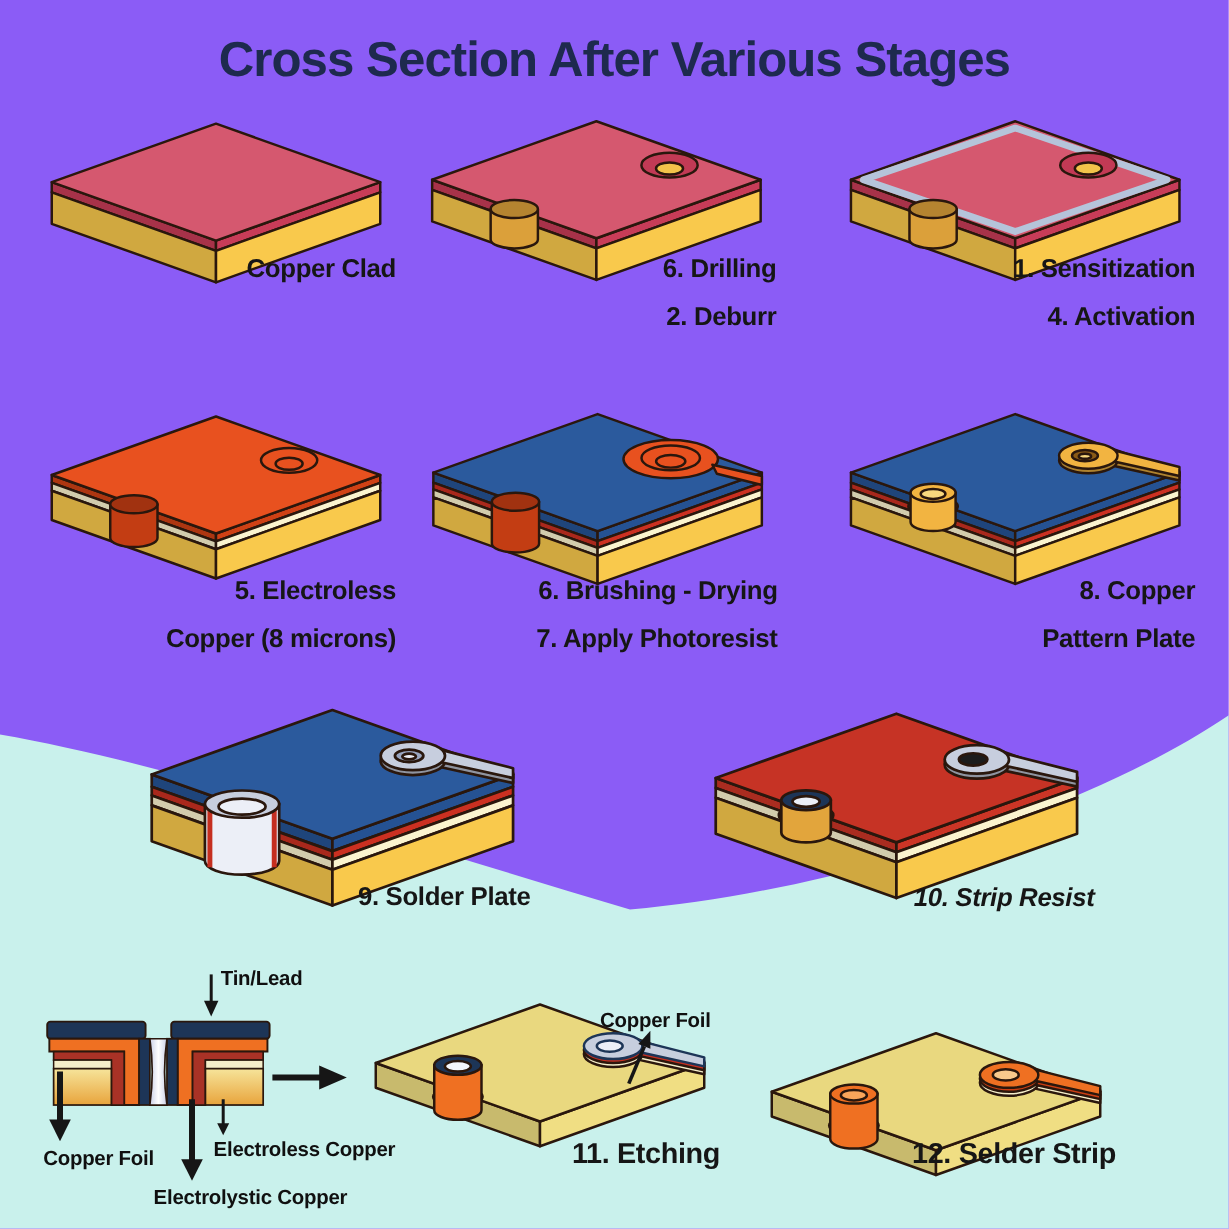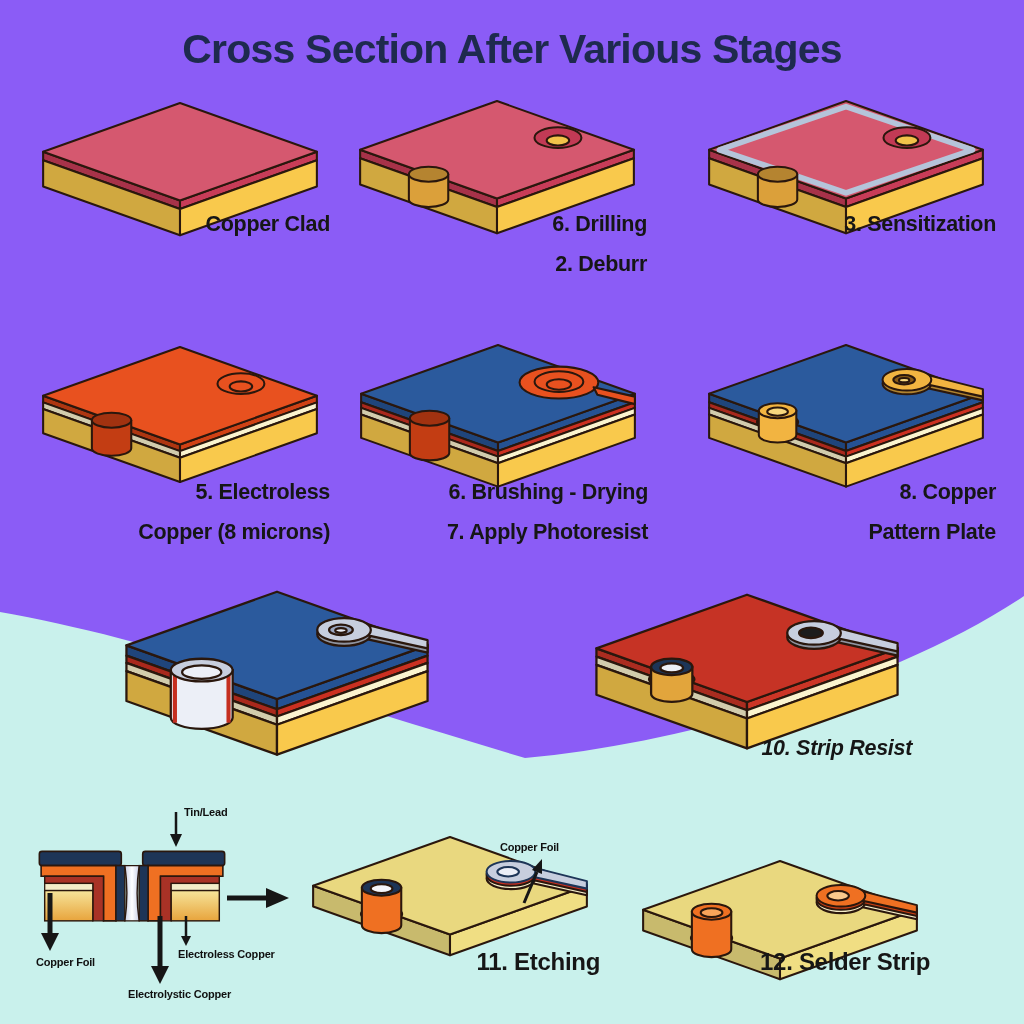--- a/index.html
+++ b/index.html
@@ -8,21 +8,21 @@
   .wave{position:absolute;left:0;top:0;width:1024px;height:1024px;z-index:0;}
   .title{position:absolute;left:0;right:0;top:26px;text-align:center;z-index:3;
          font-size:41px;font-weight:700;letter-spacing:-0.8px;color:#1e2a4e;}
   .stage{position:absolute;z-index:1;text-align:right;}
   .board{display:block;}
   .labels{position:absolute;left:0;right:0;}
   .lbl{font-weight:700;font-size:21.5px;line-height:40px;color:#161616;letter-spacing:-0.3px;white-space:nowrap;}
   .lbl:empty{display:none;}
   .stage.big .lbl{font-size:24px;}
   .overlay{position:absolute;left:0;top:0;width:1024px;height:1024px;z-index:2;pointer-events:none;}
-  .ann{position:absolute;z-index:3;font-weight:700;font-size:11px;color:#101010;letter-spacing:-0.2px;white-space:nowrap;}
+  .ann{position:absolute;z-index:3;font-weight:700;font-size:17px;color:#101010;letter-spacing:-0.2px;white-space:nowrap;}
 </style>
 </head>
 <body>
 
 <div class="page">
 
   <svg class="wave" viewBox="0 0 1024 1024" aria-hidden="true">
     <path id="wave-path" d="M0,612 C140,636 330,700 525,758 C700,742 905,676 1024,596 L1024,1024 L0,1024 Z" fill="#c9f1ec"></path>
   </svg>
 
@@ -65,21 +65,22 @@
           <polygon points="14,77 160,129 160,157 14,105" fill="#d0a840" stroke="#2a170d" stroke-width="2.2" stroke-linejoin="round"></polygon>
           <polygon points="160,129 306,77 306,105 160,157" fill="#f9c94c" stroke="#2a170d" stroke-width="2.2" stroke-linejoin="round"></polygon>
           <polygon points="160,16 306,68 160,120 14,68" fill="#d5586f" stroke="#2a170d" stroke-width="2.2" stroke-linejoin="round"></polygon>
           <polygon points="160,22 295,68 160,114 25,68" fill="none" stroke="#b5c4da" stroke-width="6" stroke-linejoin="round"></polygon>
           <ellipse cx="225" cy="55" rx="25" ry="11" fill="#c23a55" stroke="#2a170d" stroke-width="2.2"></ellipse>
           <ellipse cx="225" cy="58" rx="12" ry="5.4" fill="#f2c34a" stroke="#2a170d" stroke-width="2.2"></ellipse>
           <path d="M66,94 L66,121 A21,8 0 0 0 108,121 L108,94 Z" fill="#dba03a" stroke="#2a170d" stroke-width="2.2" stroke-linejoin="round"></path>
           <ellipse cx="87" cy="94" rx="21" ry="8" fill="#b58430" stroke="#2a170d" stroke-width="2.2"></ellipse>
         </svg></div>
     <div class="labels" style="top:118px;">
-      <div class="lbl">3. Sensitization</div>
+      <div class="lbl">1. Sensitization</div>
+      <div class="lbl">4. Activation</div>
     </div>
   </div>
 
   <div class="stage" style="left:30px;top:332px;width:300px;">
     <div class="board"><svg width="300" height="167" viewBox="0 0 320 178">
           <polygon points="14,68 160,120 160,127 14,75" fill="#ad3611" stroke="#2a170d" stroke-width="2.2" stroke-linejoin="round"></polygon>
           <polygon points="160,120 306,68 306,75 160,127" fill="#cf4115" stroke="#2a170d" stroke-width="2.2" stroke-linejoin="round"></polygon>
           <polygon points="14,75 160,127 160,134 14,82" fill="#d2ccad" stroke="#2a170d" stroke-width="2.2" stroke-linejoin="round"></polygon>
           <polygon points="160,127 306,75 306,82 160,134" fill="#fbf4cf" stroke="#2a170d" stroke-width="2.2" stroke-linejoin="round"></polygon>
           <polygon points="14,82 160,134 160,160 14,108" fill="#d0a840" stroke="#2a170d" stroke-width="2.2" stroke-linejoin="round"></polygon>
@@ -162,20 +163,23 @@
           <polygon points="243,47 306,63 306,71 247,58" fill="#c7cede" stroke="#2a170d" stroke-width="2.2" stroke-linejoin="round"></polygon>
           <ellipse cx="225" cy="53" rx="26" ry="11.5" fill="#c7cede" stroke="#2a170d" stroke-width="2.2"></ellipse>
           <ellipse cx="222" cy="53" rx="11.5" ry="5" fill="#9aa6c0" stroke="#2a170d" stroke-width="2.2"></ellipse>
           <ellipse cx="222" cy="53.5" rx="5.5" ry="2.3" fill="#eceff7" stroke="#2a170d" stroke-width="2.2"></ellipse>
           <path d="M57,92 L57,138 A30,11 0 0 0 117,138 L117,92 Z" fill="#eceff7" stroke="#2a170d" stroke-width="2.2"></path>
           <line x1="61" y1="94" x2="61" y2="143" stroke="#c52f20" stroke-width="4"></line>
           <line x1="113" y1="94" x2="113" y2="143" stroke="#c52f20" stroke-width="4"></line>
           <ellipse cx="87" cy="92" rx="30" ry="11" fill="#c7cede" stroke="#2a170d" stroke-width="2.2"></ellipse>
           <ellipse cx="87" cy="94" rx="19" ry="6.5" fill="#eceff7" stroke="#2a170d" stroke-width="2.2"></ellipse>
         </svg></div>
+    <div class="labels" style="top:152px;">
+      <div class="lbl">9. Solder Plate</div>
+    </div>
   </div>
   <div class="stage" style="left:582px;top:578px;width:330px;">
     <div class="board"><svg width="330" height="184" viewBox="0 0 320 178">
           <polygon points="14,68 160,120 160,128 14,76" fill="#aa2c20" stroke="#2a170d" stroke-width="2.2" stroke-linejoin="round"></polygon>
           <polygon points="160,120 306,68 306,76 160,128" fill="#cc3526" stroke="#2a170d" stroke-width="2.2" stroke-linejoin="round"></polygon>
           <polygon points="14,76 160,128 160,136 14,84" fill="#d2ccad" stroke="#2a170d" stroke-width="2.2" stroke-linejoin="round"></polygon>
           <polygon points="160,128 306,76 306,84 160,136" fill="#fbf4cf" stroke="#2a170d" stroke-width="2.2" stroke-linejoin="round"></polygon>
           <polygon points="14,84 160,136 160,165 14,113" fill="#d0a840" stroke="#2a170d" stroke-width="2.2" stroke-linejoin="round"></polygon>
           <polygon points="160,136 306,84 306,113 160,165" fill="#f9c94c" stroke="#2a170d" stroke-width="2.2" stroke-linejoin="round"></polygon>
           <polygon points="160,16 306,68 160,120 14,68" fill="#c63325" stroke="#2a170d" stroke-width="2.2" stroke-linejoin="round"></polygon>

